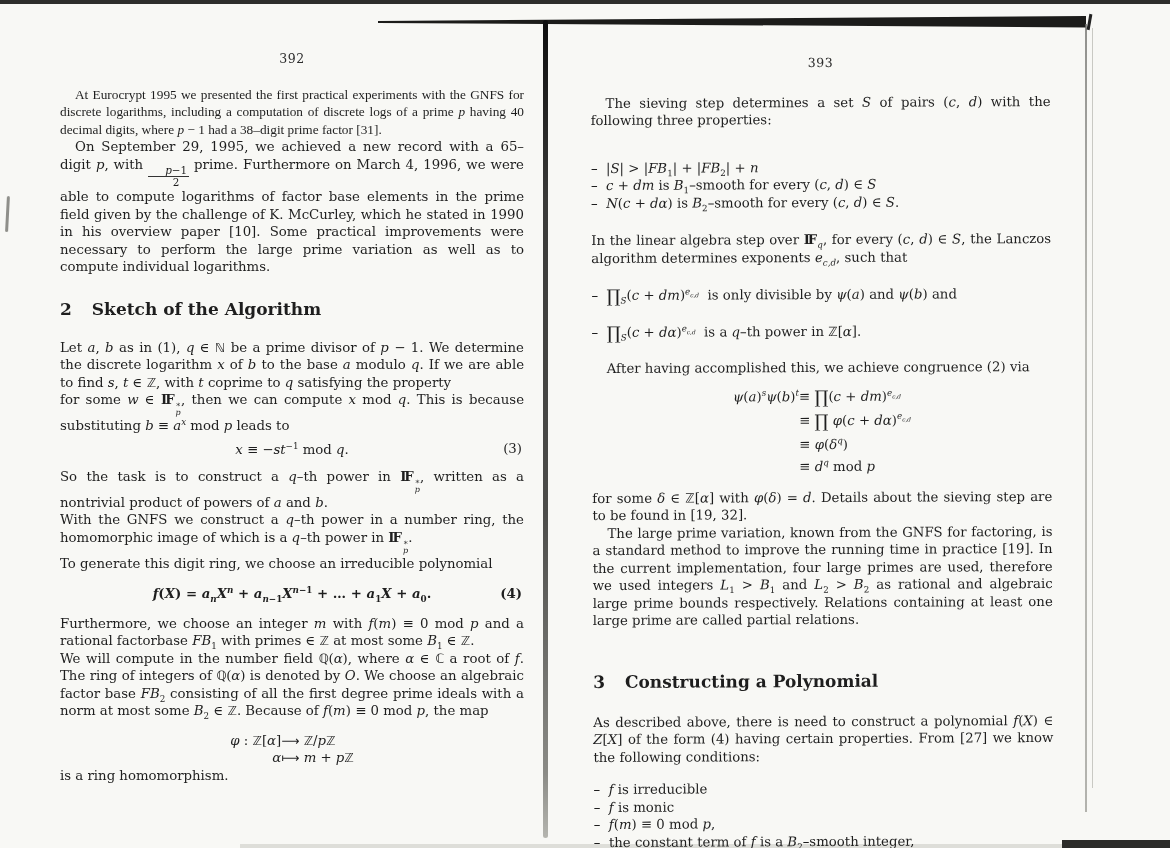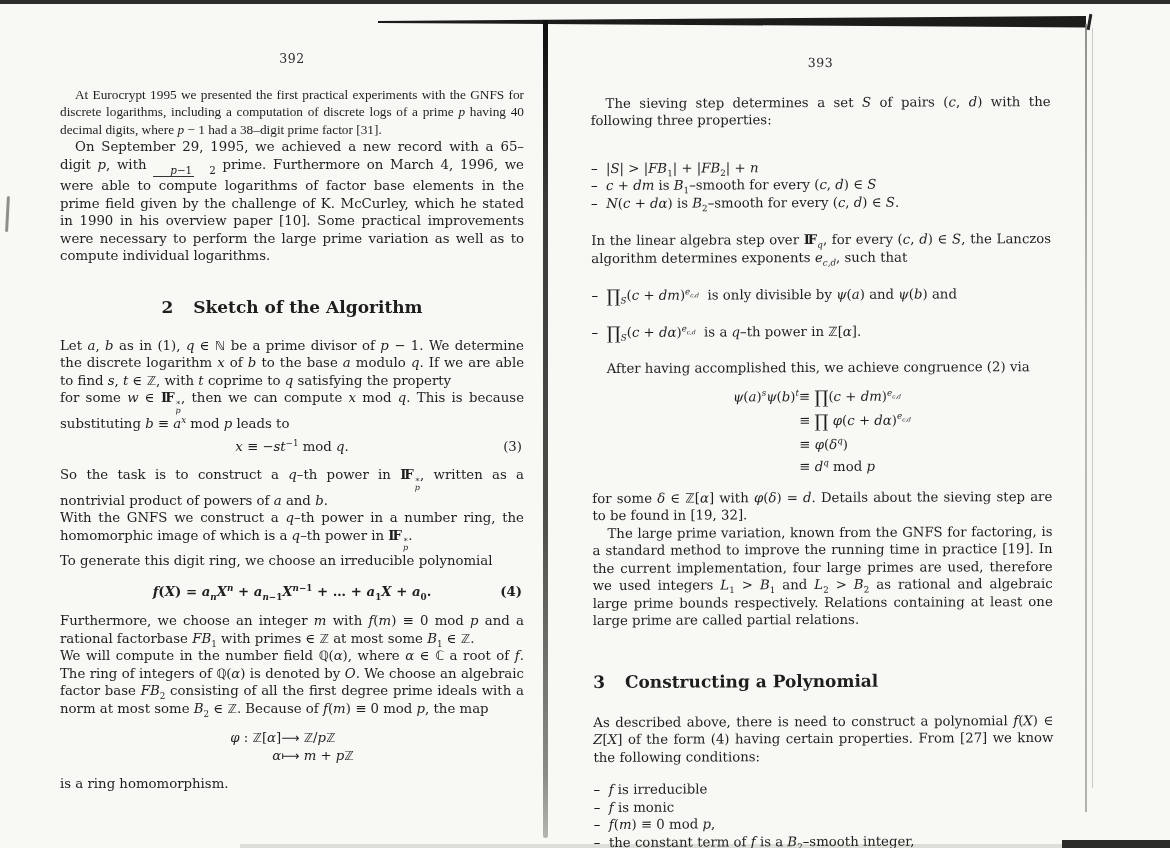--- a/index.html
+++ b/index.html
@@ -16,21 +16,21 @@
   sup,sub{line-height:0;font-size:.66em;}
   .eq{position:relative;text-align:center;}
   .eqno{position:absolute;right:2px;top:50%;transform:translateY(-50%);}
   .li{padding-left:20px;text-indent:-20px;text-align:left;margin:0;}
   .prod{font-size:1.32em;vertical-align:-.13em;}
   .ds{font-family:"DejaVu Sans",sans-serif;font-size:.95em;}
   .bbf{font-weight:600;}
   .bbf::before{content:"I";margin-right:-0.16em;}
   .ss{display:inline-flex;flex-direction:column;align-items:flex-start;font-size:.6em;
       line-height:1;vertical-align:-.35em;margin-left:1px;}
-  .frac{display:inline-flex;flex-direction:row;align-items:center;font-size:.78em;
+  .frac{display:inline-flex;flex-direction:column;align-items:center;font-size:.78em;
         line-height:1.1;vertical-align:-.5em;}
   .frac .fnum{border-bottom:1px solid #333;padding:0 2px;}
   .mapblock,.congr{display:grid;grid-template-columns:auto auto;
         width:fit-content;margin-left:auto;margin-right:auto;text-align:left;}
   .mapblock .ml{text-align:right;}
   .congr .cl{text-align:right;}
   .congr .cr{text-align:left;}
 </style>
 </head>
 <body>
@@ -52,21 +52,21 @@
 <div class="page" id="left" style="left:0;top:4px;width:546px;height:732px;">
   <div style="margin-left:60px;width:464px;">
     <div class="pagenum" style="margin-top:46px;">392</div>
 
     <p class="ind" style="margin-top:18px;font-family:Liberation Serif, serif;">At Eurocrypt 1995 we presented the first practical experiments with the GNFS for discrete logarithms, including a computation of discrete logs of a prime <i>p</i> having 40 decimal digits, where <i>p</i> − 1 had a 38–digit prime factor [31].</p>
     <p class="ind">On September 29, 1995, we achieved a new record with a 65–digit <i>p</i>, with <span class="frac">
           <span class="fnum"><i>p</i>−1</span>
           <span class="fden">2</span>
         </span> prime. Furthermore on March 4, 1996, we were able to compute logarithms of factor base elements in the prime field given by the challenge of K. McCurley, which he stated in 1990 in his overview paper [10]. Some practical improvements were necessary to perform the large prime variation as well as to compute individual logarithms.</p>
 
-    <h2 class="heading" style="margin-top:32px;text-align:center;">
+    <h2 class="heading" style="margin-top:23px;">
       <span class="hnum">2</span><span>Sketch of the Algorithm</span>
     </h2>
 
     <p style="margin-top:20px;">Let <i>a</i>, <i>b</i> as in (1), <i>q</i> ∈ <span class="ds">ℕ</span> be a prime divisor of <i>p</i> − 1. We determine the discrete logarithm <i>x</i> of <i>b</i> to the base <i>a</i> modulo <i>q</i>. If we are able to find <i>s</i>, <i>t</i> ∈ <span class="ds">ℤ</span>, with <i>t</i> coprime to <i>q</i> satisfying the property</p>
 
 
     <p>for some <i>w</i> ∈ <span class="bbf">F</span><span class="ss">
           <span>∗</span>
           <span><i>p</i></span>
         </span>, then we can compute <i>x</i> mod <i>q</i>. This is because substituting <i>b</i> ≡ <i>a</i><sup><i>x</i></sup> mod <i>p</i> leads to</p>
@@ -87,21 +87,21 @@
     <p>To generate this digit ring, we choose an irreducible polynomial</p>
 
     <div class="eq" style="margin:13px 0 12px;font-weight:bold;">
       <span><i>f</i>(<i>X</i>) = <i>a</i><sub><i>n</i></sub><i>X</i><sup><i>n</i></sup> + <i>a</i><sub><i>n</i>−1</sub><i>X</i><sup><i>n</i>−1</sup> + … + <i>a</i><sub>1</sub><i>X</i> + <i>a</i><sub>0</sub>.</span>
       <span class="eqno">(4)</span>
     </div>
 
     <p>Furthermore, we choose an integer <i>m</i> with <i>f</i>(<i>m</i>) ≡ 0 mod <i>p</i> and a rational factorbase <i>FB</i><sub>1</sub> with primes ∈ <span class="ds">ℤ</span> at most some <i>B</i><sub>1</sub> ∈ <span class="ds">ℤ</span>.</p>
     <p>We will compute in the number field <span class="ds">ℚ</span>(<i>α</i>), where <i>α</i> ∈ <span class="ds">ℂ</span> a root of <i>f</i>. The ring of integers of <span class="ds">ℚ</span>(<i>α</i>) is denoted by <i>O</i>. We choose an algebraic factor base <i>FB</i><sub>2</sub> consisting of all the first degree prime ideals with a norm at most some <i>B</i><sub>2</sub> ∈ <span class="ds">ℤ</span>. Because of <i>f</i>(<i>m</i>) ≡ 0 mod <i>p</i>, the map</p>
 
-    <div class="mapblock" style="margin-top:12px;margin-bottom:11px;">
+    <div class="mapblock" style="margin-top:12px;">
       <span class="ml"><i>φ</i> : <span class="ds">ℤ</span>[<i>α</i>]</span>
       <span><span class="ds">⟶</span> <span class="ds">ℤ</span>/<i>p</i><span class="ds">ℤ</span></span>
       <span class="ml"><i>α</i></span>
       <span><span class="ds">⟼</span> <i>m</i> + <i>p</i><span class="ds">ℤ</span></span>
     </div>
 
     <p>is a ring homomorphism.</p>
 
   </div>
 </div>

